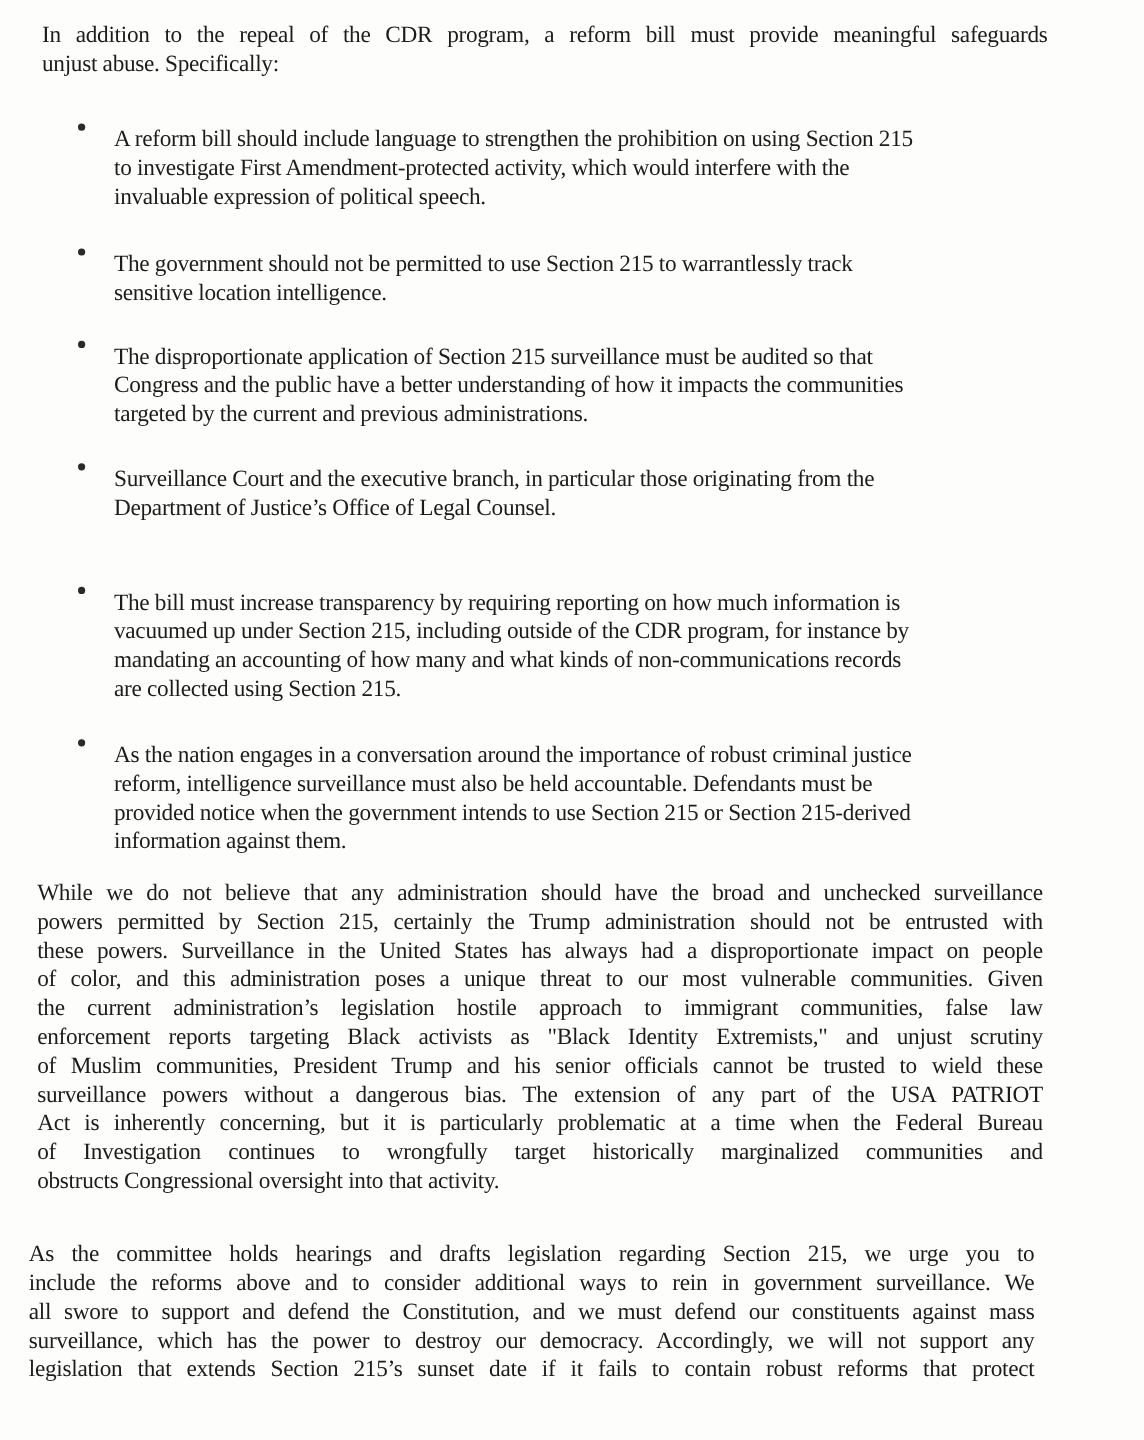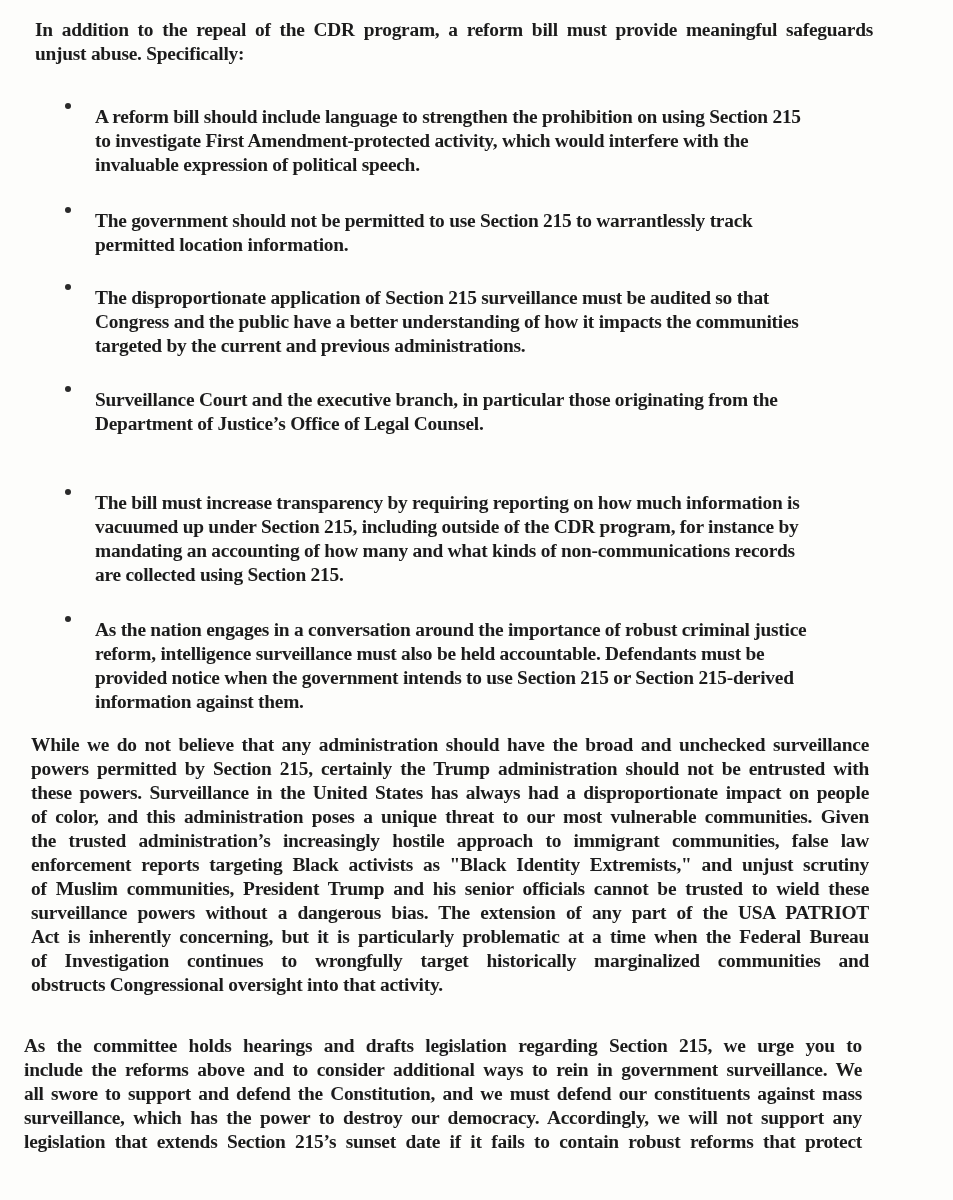--- a/index.html
+++ b/index.html
@@ -28,21 +28,20 @@
     }
     .para {
       position: absolute;
       left: 33px;
       width: 880px;
       margin: 0;
     }
     .line {
       display: block;
       white-space: nowrap;
-      font-weight: bold;
     }
     .justify .line {
       text-align: justify;
       text-align-last: justify;
       width: 838px;
     }
     .justify .line.last {
       text-align-last: left;
     }
     .bullet-list {
@@ -93,21 +92,21 @@
         <span class="line">A reform bill should include language to strengthen the prohibition on using Section 215</span>
         <span class="line">to investigate First Amendment-protected activity, which would interfere with the</span>
         <span class="line">invaluable expression of political speech.</span>
       </div>
     </div>
 
     <div class="bullet-item" style="top:197px;">
       <span class="bullet-dot"></span>
       <div class="bullet-text">
         <span class="line">The government should not be permitted to use Section 215 to warrantlessly track</span>
-        <span class="line">permitted location information.</span>
+        <span class="line">sensitive location intelligence.</span>
       </div>
     </div>
 
     <div class="bullet-item" style="top:274px;">
       <span class="bullet-dot"></span>
       <div class="bullet-text">
         <span class="line">The disproportionate application of Section 215 surveillance must be audited so that</span>
         <span class="line">Congress and the public have a better understanding of how it impacts the communities</span>
         <span class="line">targeted by the current and previous administrations.</span>
       </div>
@@ -141,21 +140,21 @@
       </div>
     </div>
 
   </div>
 
   <p class="para justify" style="top:733px; left:31px;">
     <span class="line">While we do not believe that any administration should have the broad and unchecked surveillance</span>
     <span class="line">powers permitted by Section 215, certainly the Trump administration should not be entrusted with</span>
     <span class="line">these powers. Surveillance in the United States has always had a disproportionate impact on people</span>
     <span class="line">of color, and this administration poses a unique threat to our most vulnerable communities. Given</span>
-    <span class="line">the trusted administration’s increasingly hostile approach to immigrant communities, false law</span>
+    <span class="line">the current administration’s legislation hostile approach to immigrant communities, false law</span>
     <span class="line">enforcement reports targeting Black activists as "Black Identity Extremists," and unjust scrutiny</span>
     <span class="line">of Muslim communities, President Trump and his senior officials cannot be trusted to wield these</span>
     <span class="line">surveillance powers without a dangerous bias. The extension of any part of the USA PATRIOT</span>
     <span class="line">Act is inherently concerning, but it is particularly problematic at a time when the Federal Bureau</span>
     <span class="line">of Investigation continues to wrongfully target historically marginalized communities and</span>
     <span class="line last">obstructs Congressional oversight into that activity.</span>
   </p>
 
   <p class="para justify" style="top:1034px; left:24px;">
     <span class="line">As the committee holds hearings and drafts legislation regarding Section 215, we urge you to</span>

